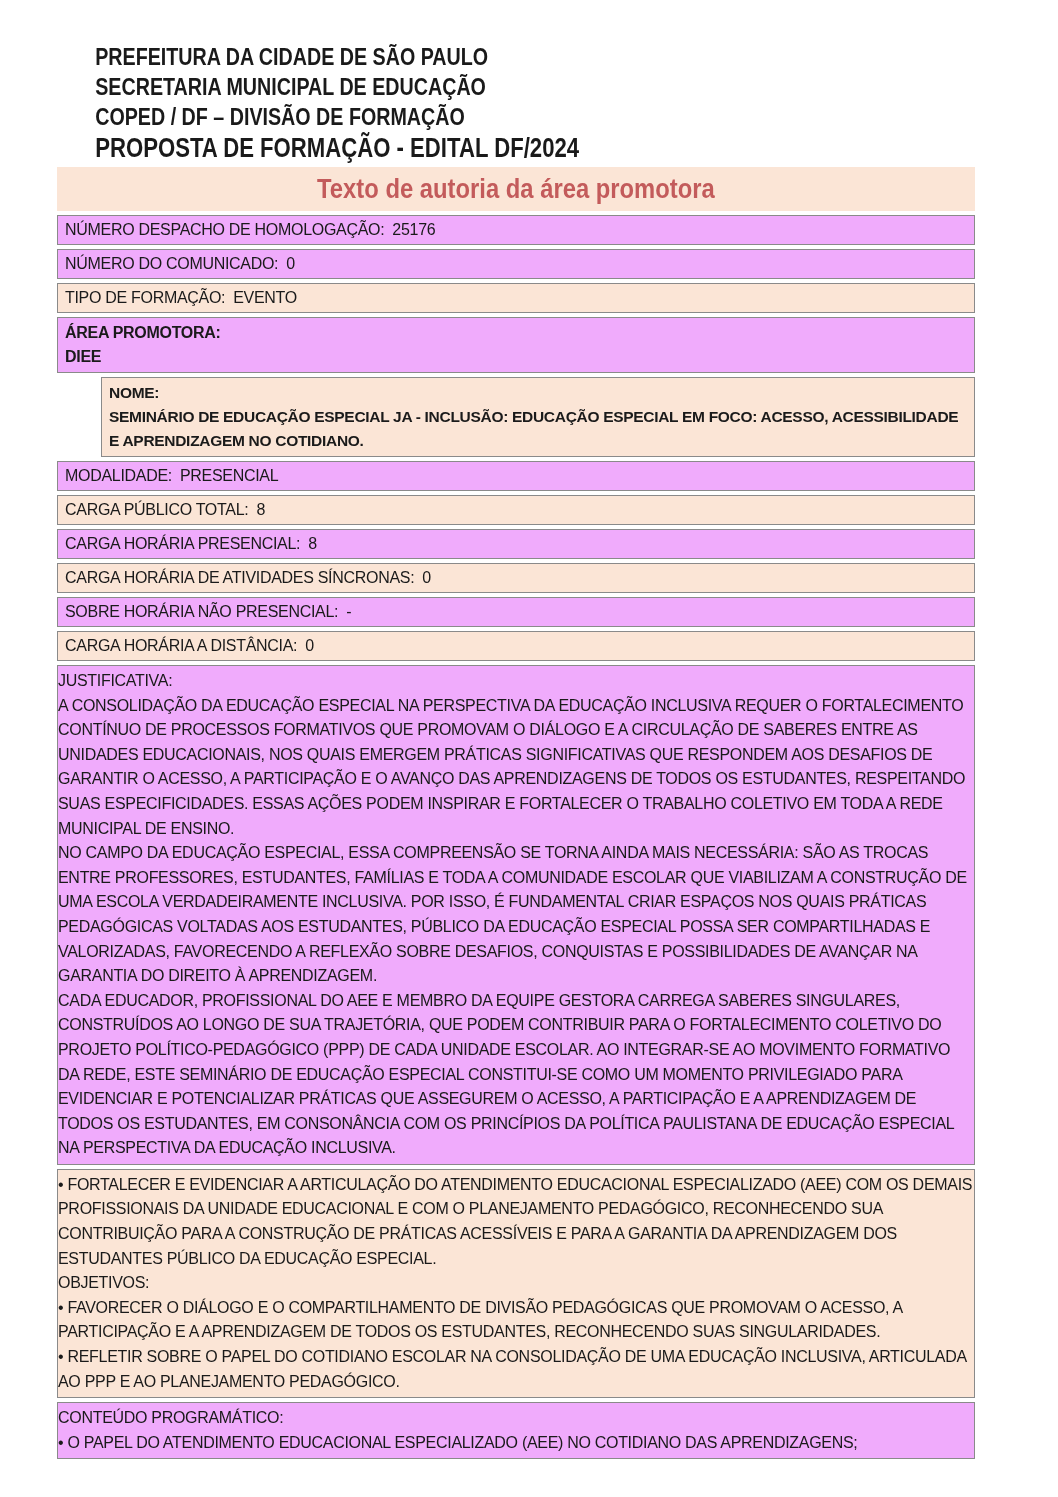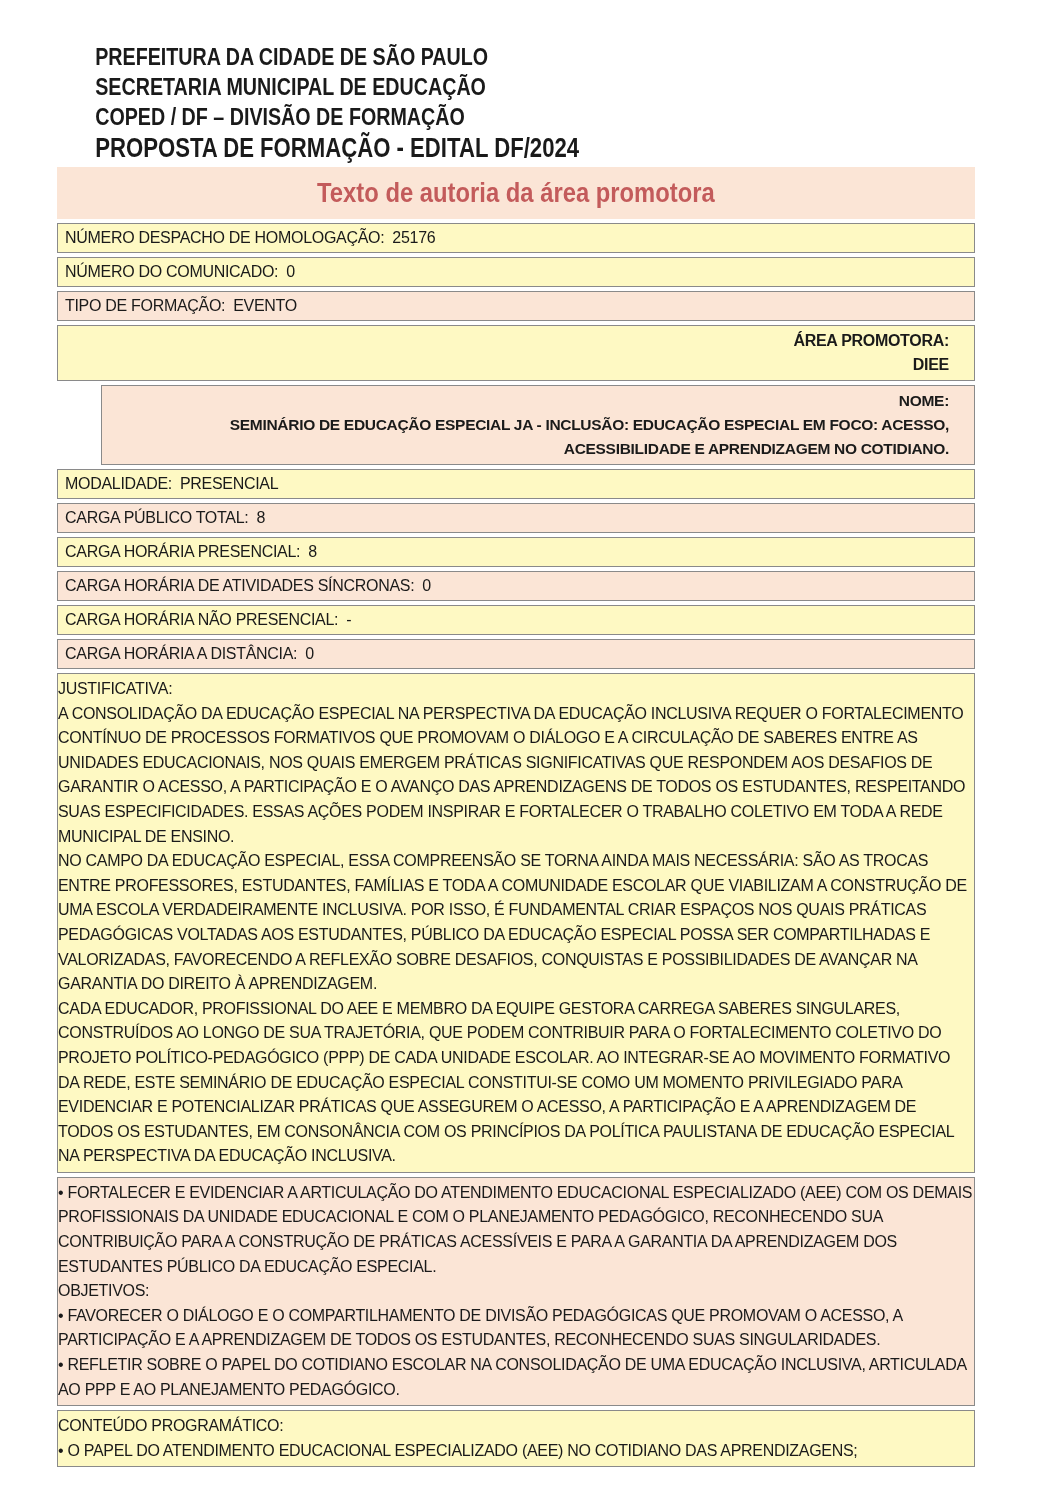--- a/index.html
+++ b/index.html
@@ -19,47 +19,47 @@
     line-height:30px;
     transform:scaleX(0.82);
     transform-origin:50% 50%;
     white-space:nowrap;
   }
   .header .hline.big{font-size:27px;line-height:33px;}
   
   .content{margin-left:57px;width:918px;}
   .banner{
     margin-top:2px;
-    height:52px;
+    height:44px;
     background:#fbe5d6;
     display:flex;align-items:center;justify-content:center;
   }
   .banner .banner-text{
     color:#c35b5b;
     font-weight:bold;
     font-size:28px;
     transform:scaleX(0.85);
     transform-origin:50% 50%;
     white-space:nowrap;
   }
   
   .row{
     box-sizing:border-box;
     border:1px solid #8a8a8a;
     margin-top:4px;
     padding:4px 7px;
     font-size:16px;
     letter-spacing:-0.3px;
     line-height:20px;
-    background:#fef9c3;
+    background:#f0abfc;
   }
   .row.peach{background:#fbe5d6;}
   .row.bold{font-weight:bold;}
   .row .val{margin-left:8px;}
-  .row.two-line{line-height:24px;padding:3px 25px;text-align:right;}
+  .row.two-line{line-height:24px;padding:3px 7px;}
   .row.two-line .lbl,.row.two-line .val{display:block;margin-left:0;}
   .row.block{line-height:24.6px;padding:3px 0;}
   .row.block .line{min-height:24.6px;}
   .row.nome{font-size:15.5px;margin-left:44px;}
   .row.last{min-height:50px;}
 </style>
 </head>
 <body>
 
 <div class="page">
@@ -110,21 +110,21 @@
 
     <div class="row">
       <span class="lbl">CARGA HORÁRIA PRESENCIAL:</span><span class="val">8</span>
     </div>
 
     <div class="row peach">
       <span class="lbl">CARGA HORÁRIA DE ATIVIDADES SÍNCRONAS:</span><span class="val">0</span>
     </div>
 
     <div class="row">
-      <span class="lbl">CARGA HORÁRIA NÃO PRESENCIAL:</span><span class="val">-</span>
+      <span class="lbl">SOBRE HORÁRIA NÃO PRESENCIAL:</span><span class="val">-</span>
     </div>
 
     <div class="row peach">
       <span class="lbl">CARGA HORÁRIA A DISTÂNCIA:</span><span class="val">0</span>
     </div>
 
     <div class="row block">
       <div class="line">JUSTIFICATIVA:</div>
       <div class="line">A CONSOLIDAÇÃO DA EDUCAÇÃO ESPECIAL NA PERSPECTIVA DA EDUCAÇÃO INCLUSIVA REQUER O FORTALECIMENTO CONTÍNUO DE PROCESSOS FORMATIVOS QUE PROMOVAM O DIÁLOGO E A CIRCULAÇÃO DE SABERES ENTRE AS UNIDADES EDUCACIONAIS, NOS QUAIS EMERGEM PRÁTICAS SIGNIFICATIVAS QUE RESPONDEM AOS DESAFIOS DE GARANTIR O ACESSO, A PARTICIPAÇÃO E O AVANÇO DAS APRENDIZAGENS DE TODOS OS ESTUDANTES, RESPEITANDO SUAS ESPECIFICIDADES. ESSAS AÇÕES PODEM INSPIRAR E FORTALECER O TRABALHO COLETIVO EM TODA A REDE MUNICIPAL DE ENSINO.</div>
       <div class="line">NO CAMPO DA EDUCAÇÃO ESPECIAL, ESSA COMPREENSÃO SE TORNA AINDA MAIS NECESSÁRIA: SÃO AS TROCAS ENTRE PROFESSORES, ESTUDANTES, FAMÍLIAS E TODA A COMUNIDADE ESCOLAR QUE VIABILIZAM A CONSTRUÇÃO DE UMA ESCOLA VERDADEIRAMENTE INCLUSIVA. POR ISSO, É FUNDAMENTAL CRIAR ESPAÇOS NOS QUAIS PRÁTICAS PEDAGÓGICAS VOLTADAS AOS ESTUDANTES, PÚBLICO DA EDUCAÇÃO ESPECIAL POSSA SER COMPARTILHADAS E VALORIZADAS, FAVORECENDO A REFLEXÃO SOBRE DESAFIOS, CONQUISTAS E POSSIBILIDADES DE AVANÇAR NA GARANTIA DO DIREITO À APRENDIZAGEM.</div>

